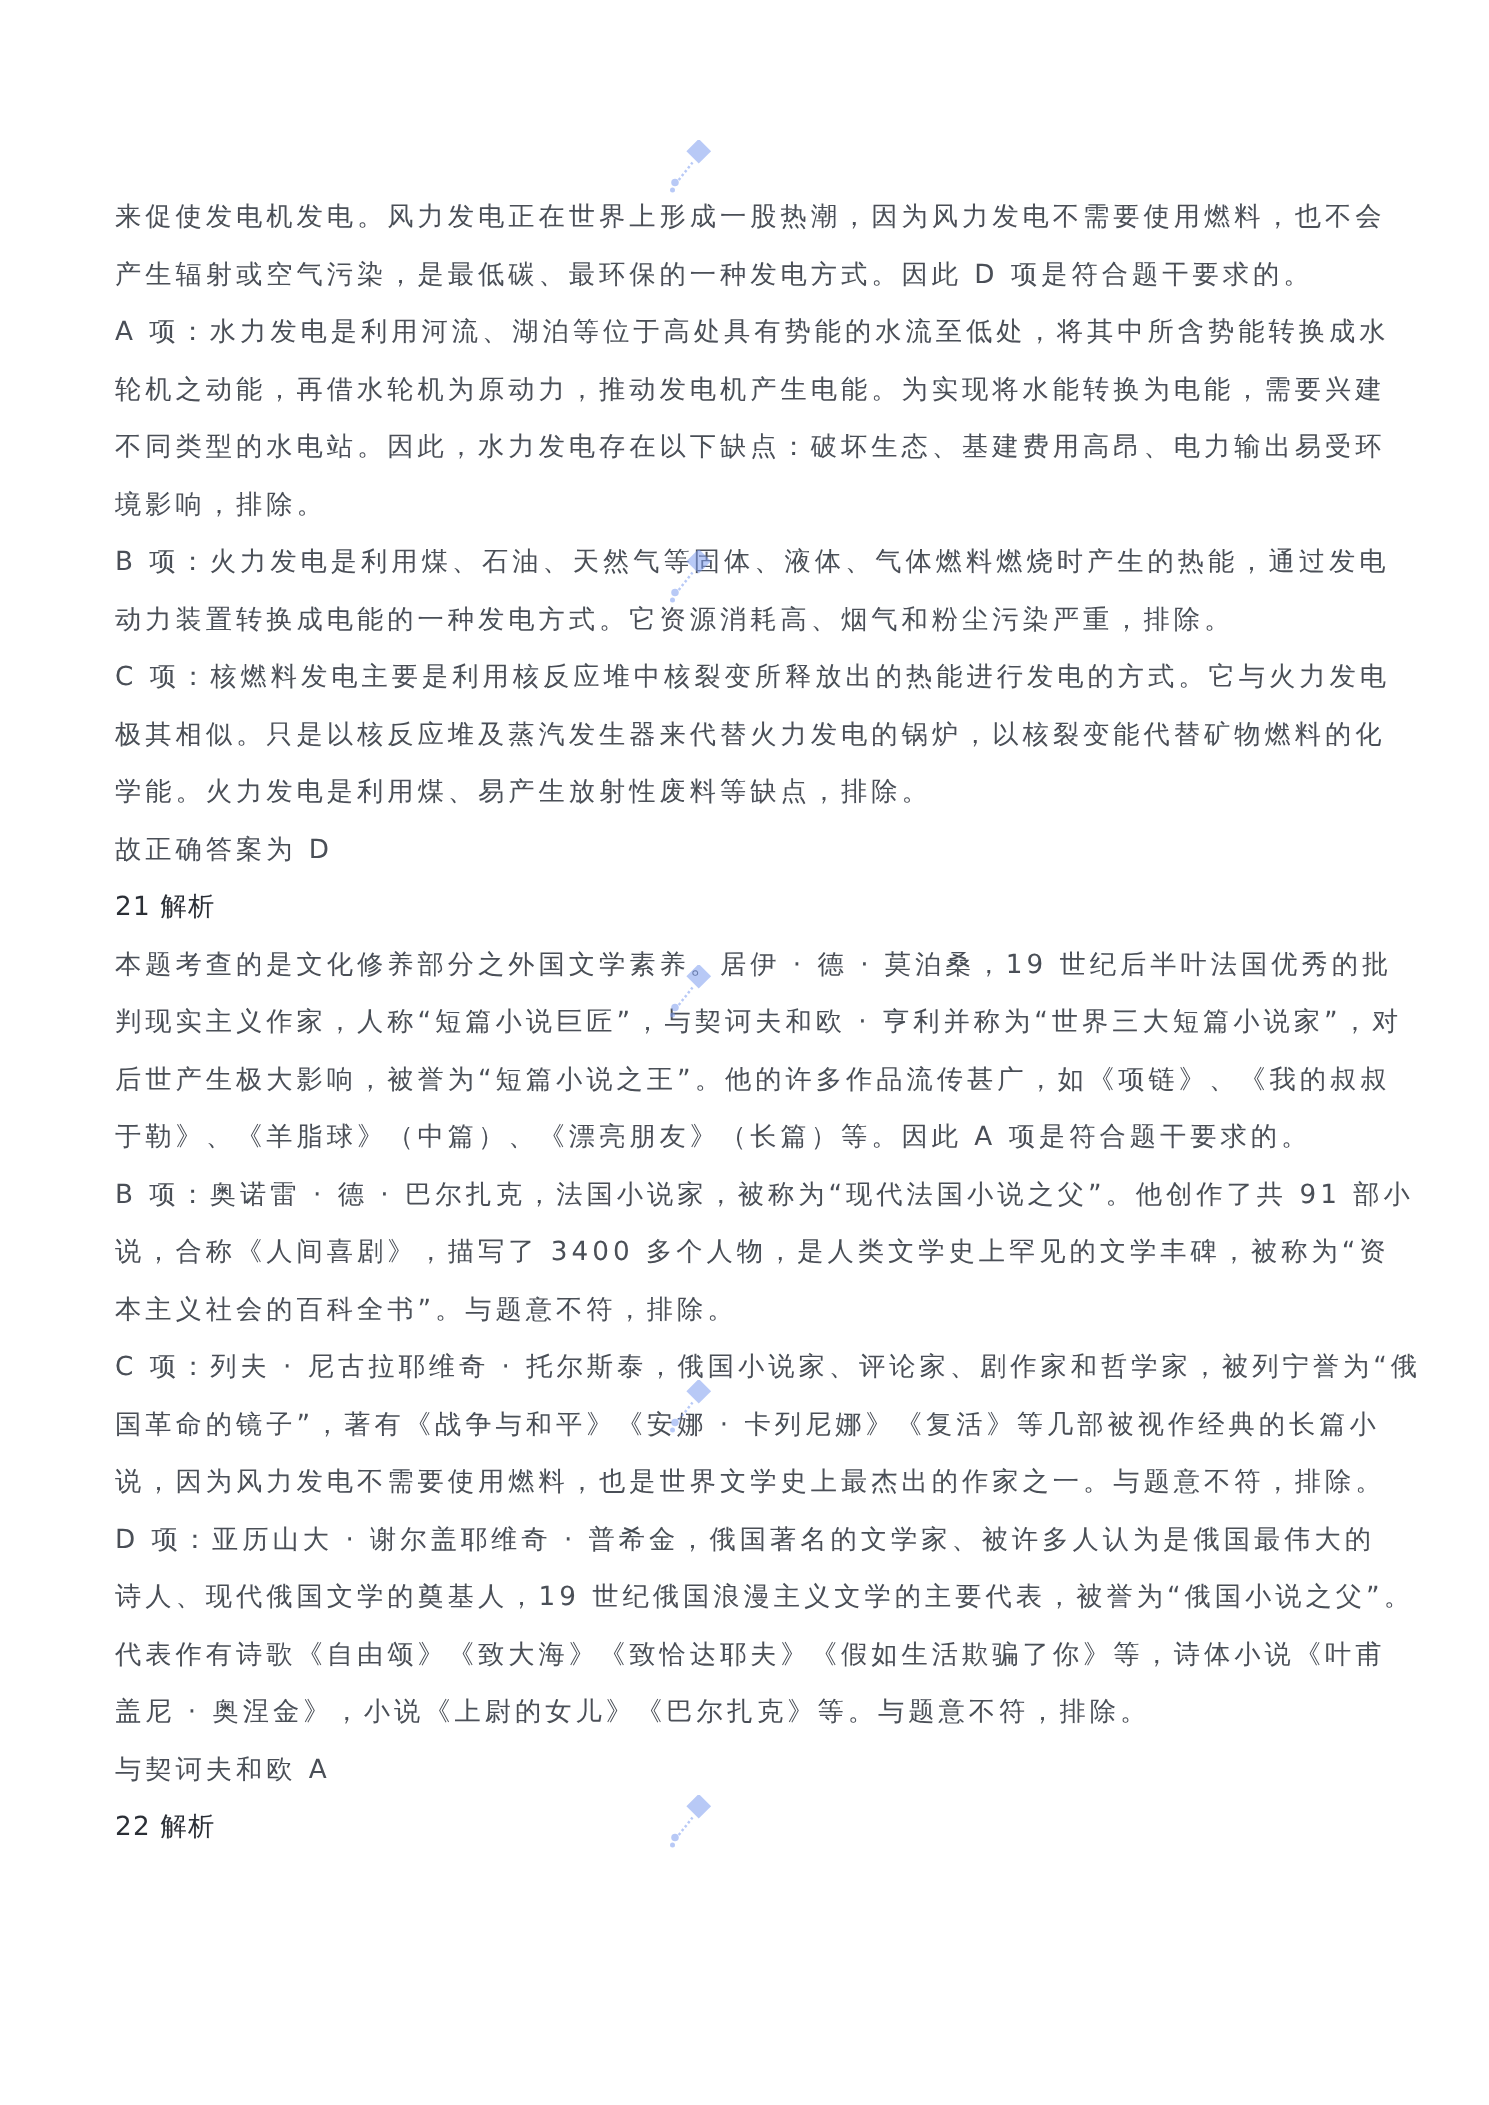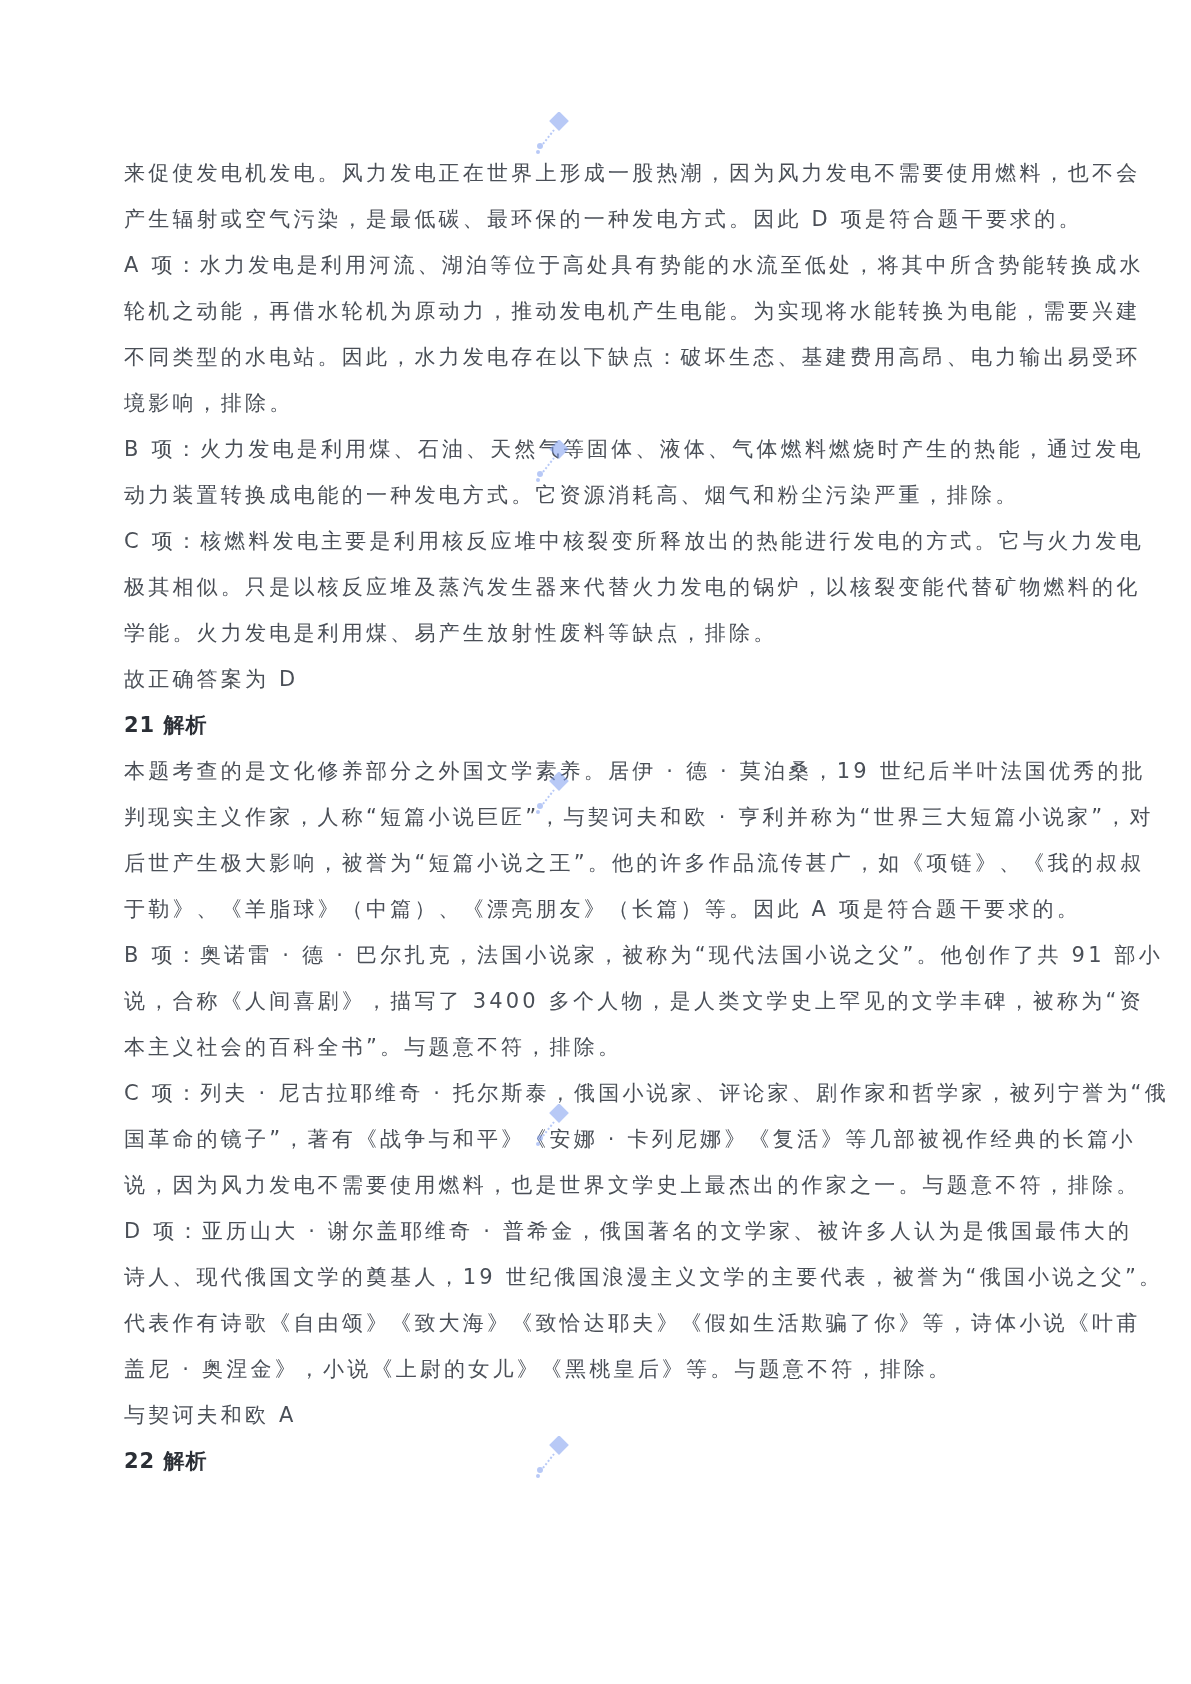--- a/index.html
+++ b/index.html
@@ -22,25 +22,24 @@
   }
   .line {
     position: absolute;
     left: 0;
     height: 46px;
     line-height: 46px;
     font-size: 21px;
     color: #4a4f57;
     white-space: nowrap;
     letter-spacing: 3.2px;
-    margin-left: 32px;
   }
   .line.heading {
     color: #2b2f36;
-    font-weight: bold;
+    font-weight: normal;
     letter-spacing: 1px;
   }
   .watermark {
     position: absolute;
     width: 40px;
     height: 44px;
     opacity: 0.55;
   }
   .watermark svg { width: 100%; height: 100%; }
 </style>
@@ -67,21 +66,21 @@
   <div class="line" style="top:736px">于勒》、《羊脂球》（中篇）、《漂亮朋友》（长篇）等。因此 A 项是符合题干要求的。</div>
   <div class="line" style="top:782px">B 项：奥诺雷 · 德 · 巴尔扎克，法国小说家，被称为“现代法国小说之父”。他创作了共 91 部小</div>
   <div class="line" style="top:828px">说，合称《人间喜剧》，描写了 3400 多个人物，是人类文学史上罕见的文学丰碑，被称为“资</div>
   <div class="line" style="top:874px">本主义社会的百科全书”。与题意不符，排除。</div>
   <div class="line" style="top:920px">C 项：列夫 · 尼古拉耶维奇 · 托尔斯泰，俄国小说家、评论家、剧作家和哲学家，被列宁誉为“俄</div>
   <div class="line" style="top:966px">国革命的镜子”，著有《战争与和平》《安娜 · 卡列尼娜》《复活》等几部被视作经典的长篇小</div>
   <div class="line" style="top:1012px">说，因为风力发电不需要使用燃料，也是世界文学史上最杰出的作家之一。与题意不符，排除。</div>
   <div class="line" style="top:1058px">D 项：亚历山大 · 谢尔盖耶维奇 · 普希金，俄国著名的文学家、被许多人认为是俄国最伟大的</div>
   <div class="line" style="top:1104px">诗人、现代俄国文学的奠基人，19 世纪俄国浪漫主义文学的主要代表，被誉为“俄国小说之父”。</div>
   <div class="line" style="top:1150px">代表作有诗歌《自由颂》《致大海》《致恰达耶夫》《假如生活欺骗了你》等，诗体小说《叶甫</div>
-  <div class="line" style="top:1196px">盖尼 · 奥涅金》，小说《上尉的女儿》《黑桃皇后》等。与题意不符，排除。</div>
+  <div class="line" style="top:1196px">盖尼 · 奥涅金》，小说《上尉的女儿》《巴尔扎克》等。与题意不符，排除。</div>
   <div class="line" style="top:1242px">与契诃夫和欧 A</div>
   <div class="line heading" style="top:1288px">22 解析</div>
 </div>
 
 <div class="watermark" style="left:530px;top:112px">
   <svg viewBox="0 0 40 44">
       <g fill="#7f9ef0">
         <rect x="22" y="2" width="14" height="14" transform="rotate(45 29 9)"></rect>
         <circle cx="10" cy="34" r="3"></circle>
         <circle cx="8" cy="40" r="2"></circle>

